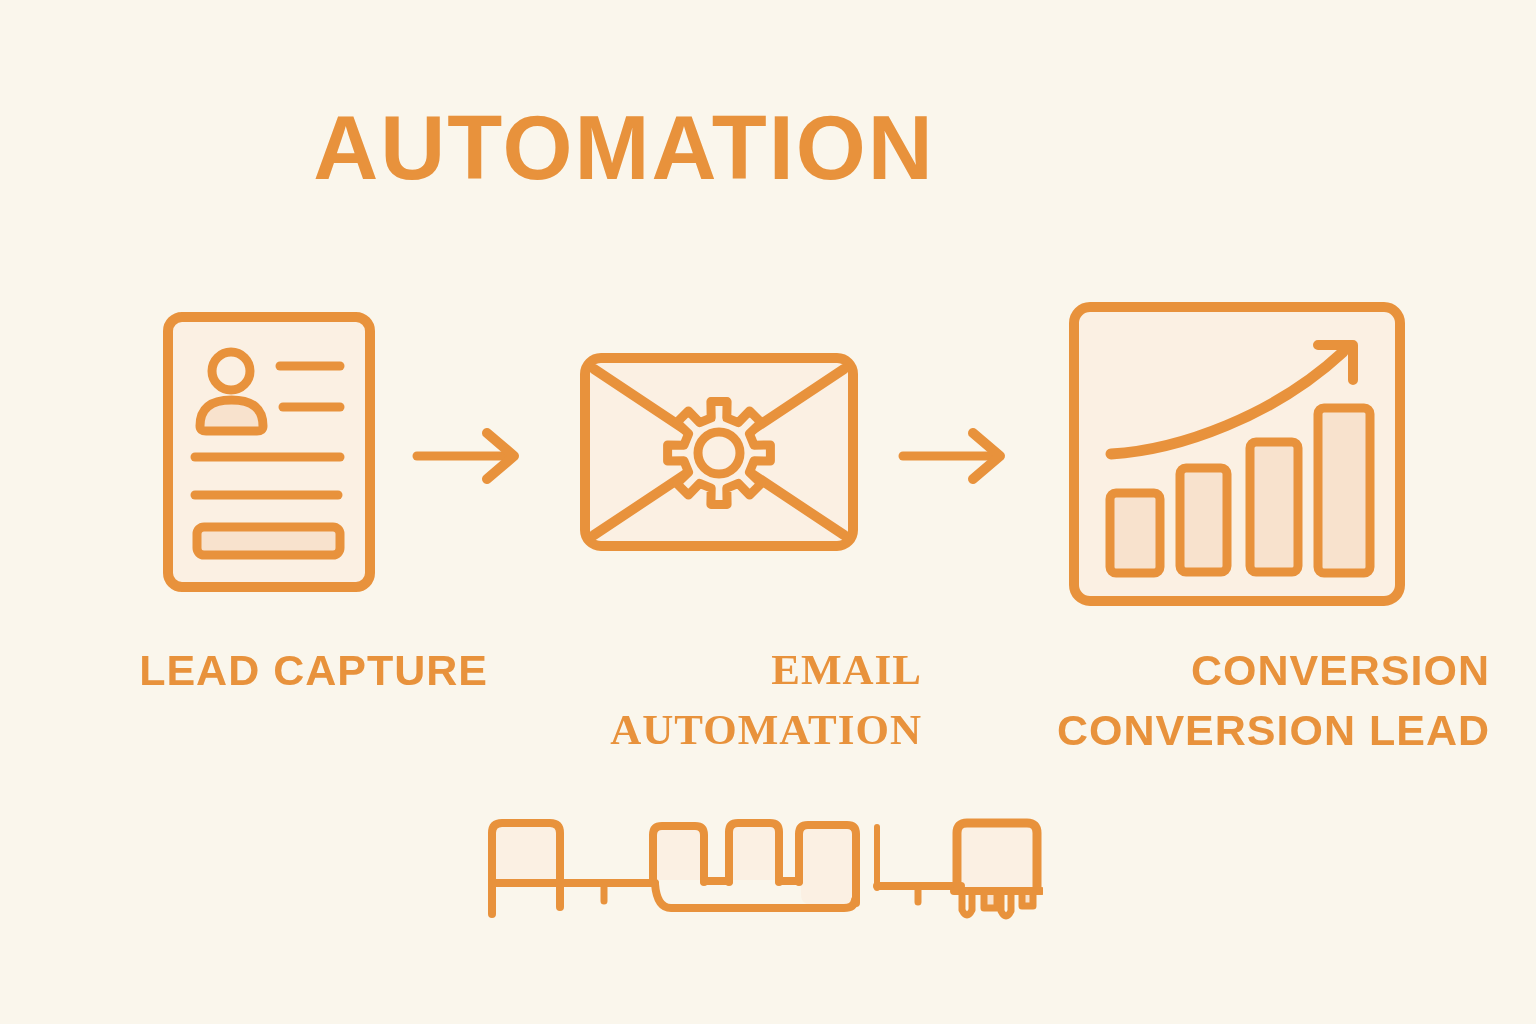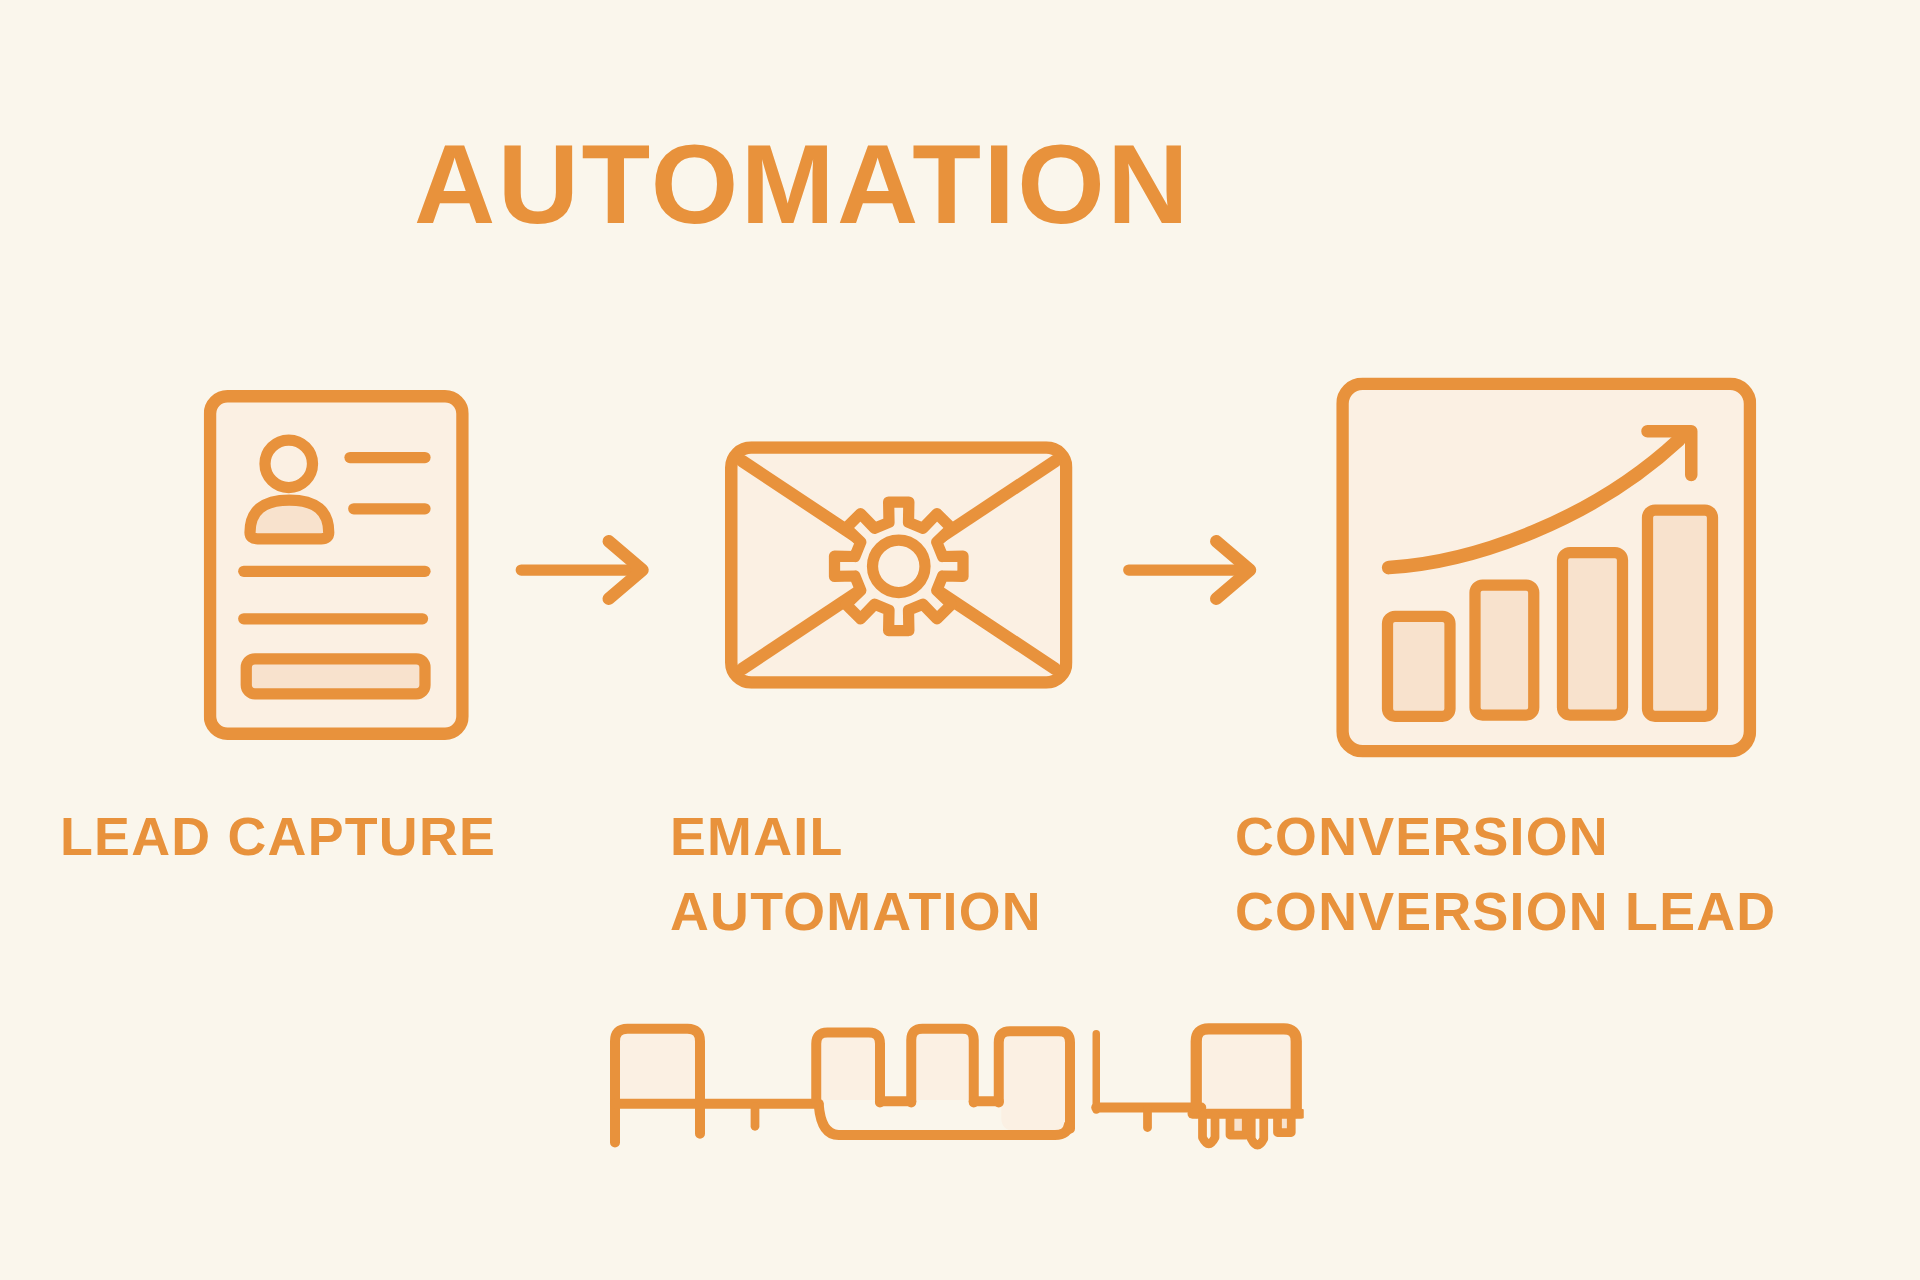--- a/index.html
+++ b/index.html
@@ -8,42 +8,42 @@
     --fill_light:#FBF0E3;
     --fill_mid:#F8E2CD;
   }
   html,body{margin:0;padding:0;}
   body{
     width:1536px;height:1024px;
     background:var(--background);
     font-family:"Liberation Sans", sans-serif;
     overflow:hidden;
   }
-  .canvas{position:relative;width:1248px;height:1024px;padding-left:36px;}
+  .canvas{position:relative;width:1248px;height:1024px;}
   .title{
     position:absolute;left:0;top:103px;width:100%;
     margin:0;text-align:center;
     font-size:90px;font-weight:700;letter-spacing:2px;
     color:var(--accent);line-height:1;
   }
   .icon,.arrow,.doodle{position:absolute;}
   .icon-form{left:163px;top:312px;}
   .arrow-1{left:412px;top:421px;}
   .icon-envelope{left:580px;top:353px;}
   .arrow-2{left:898px;top:421px;}
   .icon-chart{left:1069px;top:302px;}
   .doodle{left:483px;top:818px;}
   .step-label{
     position:absolute;top:640px;
-    text-align:left;
+    text-align:right;
     font-size:43px;font-weight:700;letter-spacing:1px;
     color:var(--accent);line-height:60px;
   }
   .label-1{left:48px;width:440px;}
-  .label-2{left:536px;width:400px;}
+  .label-2{left:522px;width:400px;font-family:Liberation Serif, serif;}
   .label-3{left:988px;width:502px;}
   svg path,svg rect,svg circle{stroke-linecap:round;stroke-linejoin:round;}
   svg .st{fill:none;stroke:var(--accent);}
   svg .frame{fill:var(--fill_light);stroke:var(--accent);}
   svg .bar{fill:var(--fill_mid);stroke:var(--accent);}
   svg .fl{fill:var(--fill_light);stroke:none;}
   svg .fm{fill:var(--fill_mid);stroke:none;}
 </style>
 </head>
 <body>

